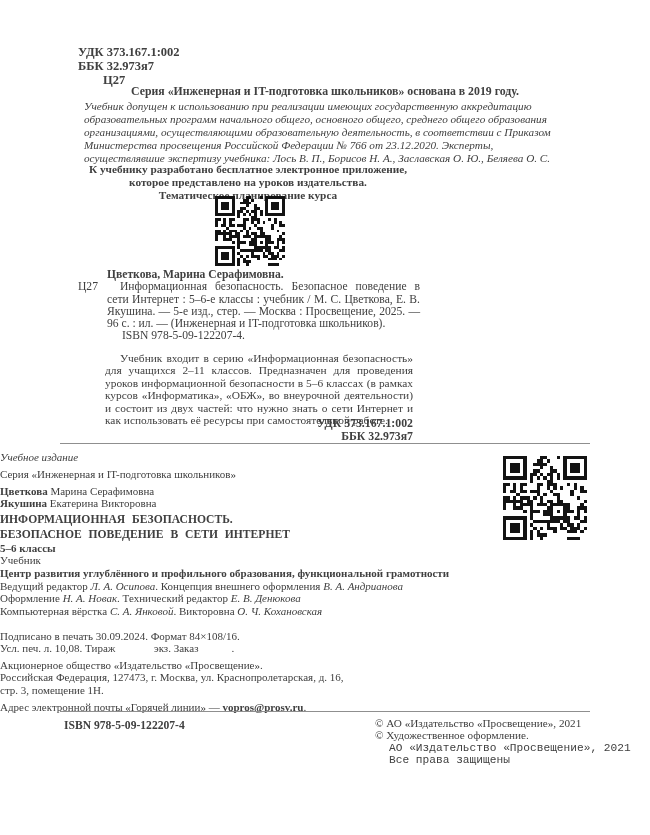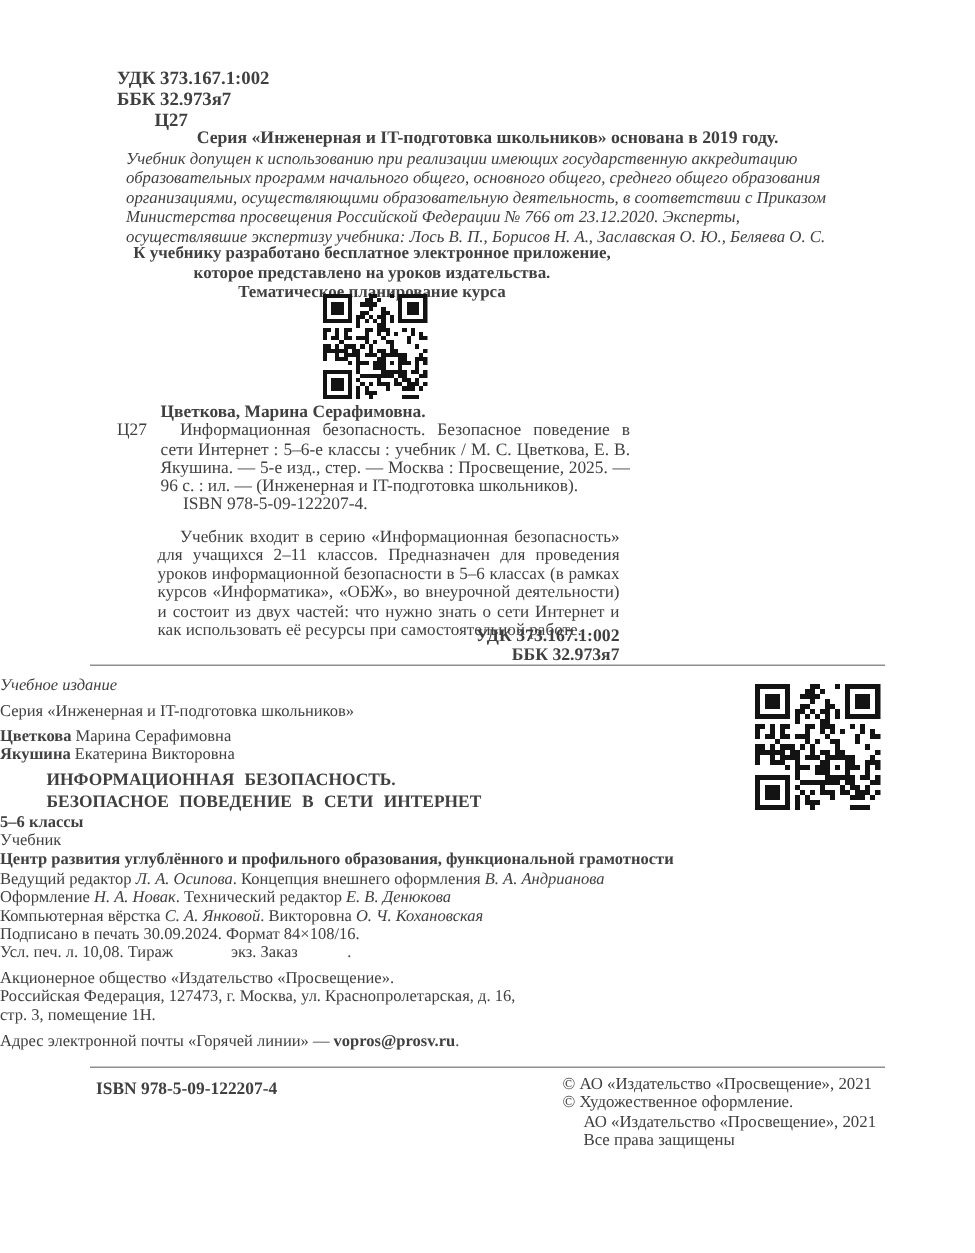--- a/index.html
+++ b/index.html
@@ -44,28 +44,28 @@
   #udk-right{left:78px;top:417px;width:335px;text-align:right;font-weight:bold;
     font-size:11.8px;line-height:13px;}
 
   .rule{left:60px;right:60px;height:0;border-top:1px solid #8f8f8f;}
   #rule-1{top:443px;}
   #rule-2{top:711px;}
 
   
   #colophon{left:0;right:0;top:451px;text-align:left;font-size:11px;line-height:12.4px;}
   .c-line{line-height:12.4px;}
-  .mt1{margin-top:1px;}.mt2{margin-top:2px;}.mt3{margin-top:0;}
+  .mt1{margin-top:1px;}.mt2{margin-top:2px;}.mt3{margin-top:13px;}
   .mt4{margin-top:4px;}.mt5{margin-top:5px;}
-  .title-line{font-weight:bold;font-size:11.6px;line-height:15px;word-spacing:4px;padding-left:31px;}
+  .title-line{font-weight:bold;font-size:11.6px;line-height:15px;word-spacing:4px;}
   .staff-line i{font-style:italic;}
 
   #isbn-bottom{left:64px;top:719px;font-weight:bold;font-size:11.6px;}
   #copyright{left:375px;top:717px;font-size:11.2px;line-height:12.4px;}
-  #copyright .indent{padding-left:14px;}
+  #copyright .indent{padding-left:14px;font-family:Liberation Mono, monospace;}
 </style>
 </head>
 <body>
 
 <div class="page">
 
   <div id="udk-top" class="abs">
     <div>УДК 373.167.1:002</div>
     <div>ББК 32.973я7</div>
     <div class="code-line">Ц27</div>

